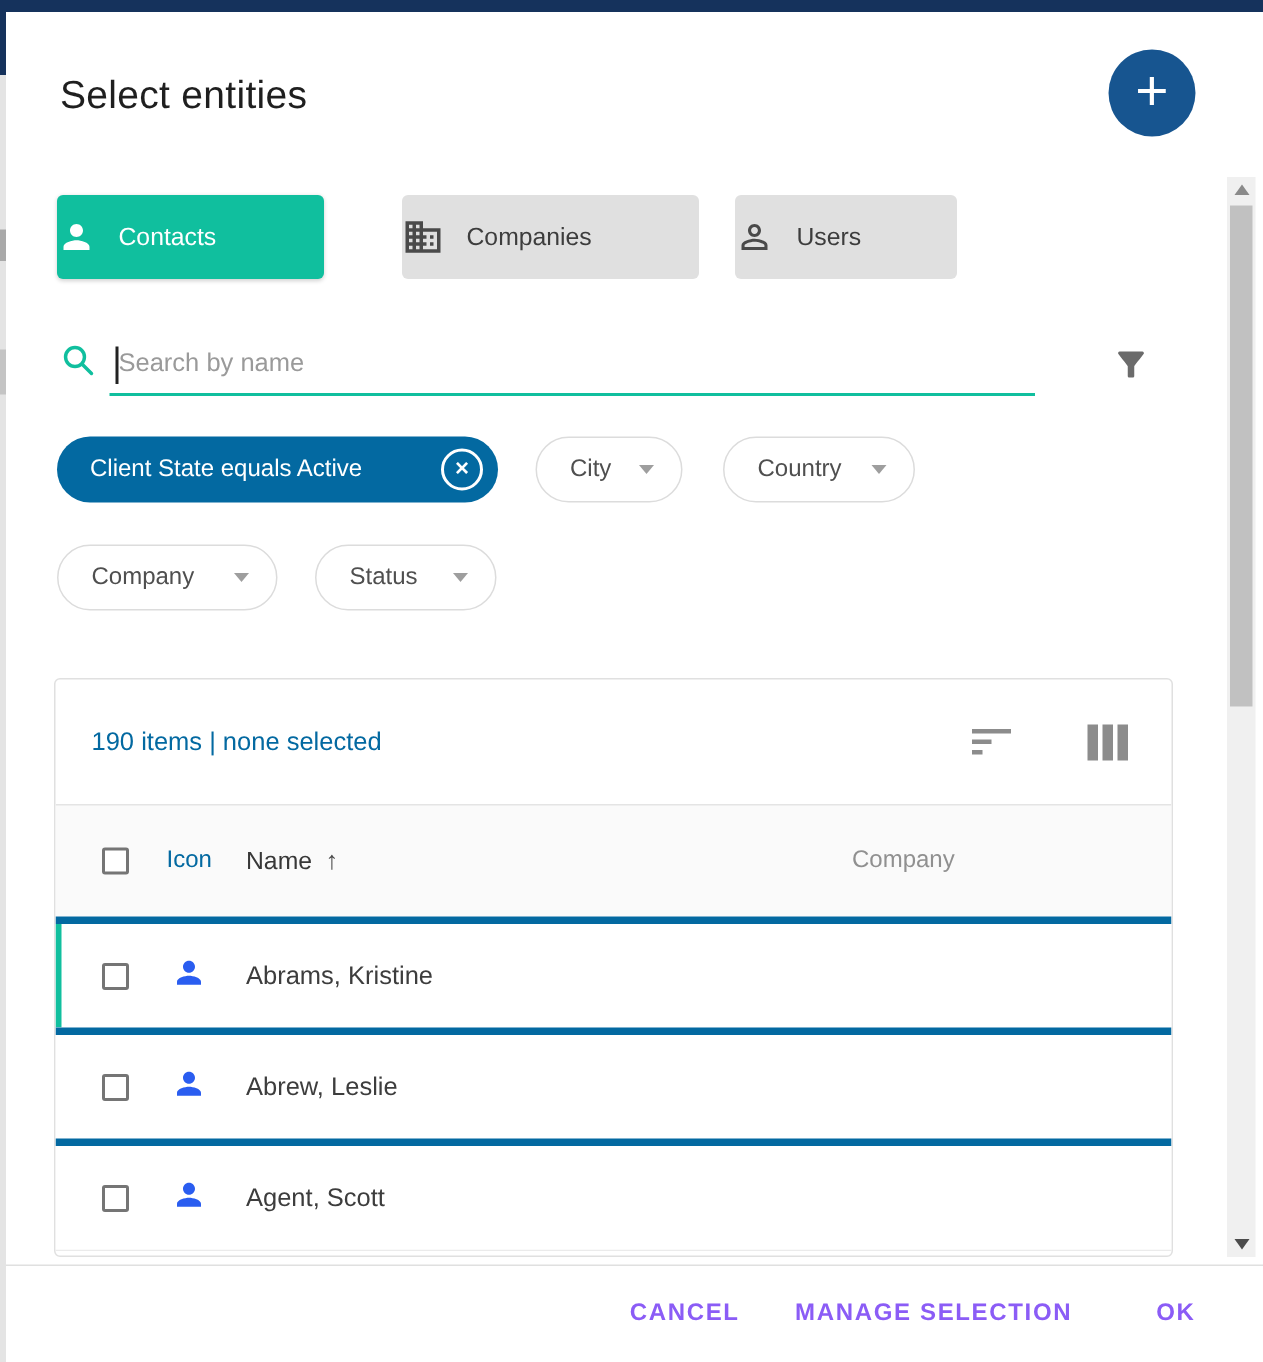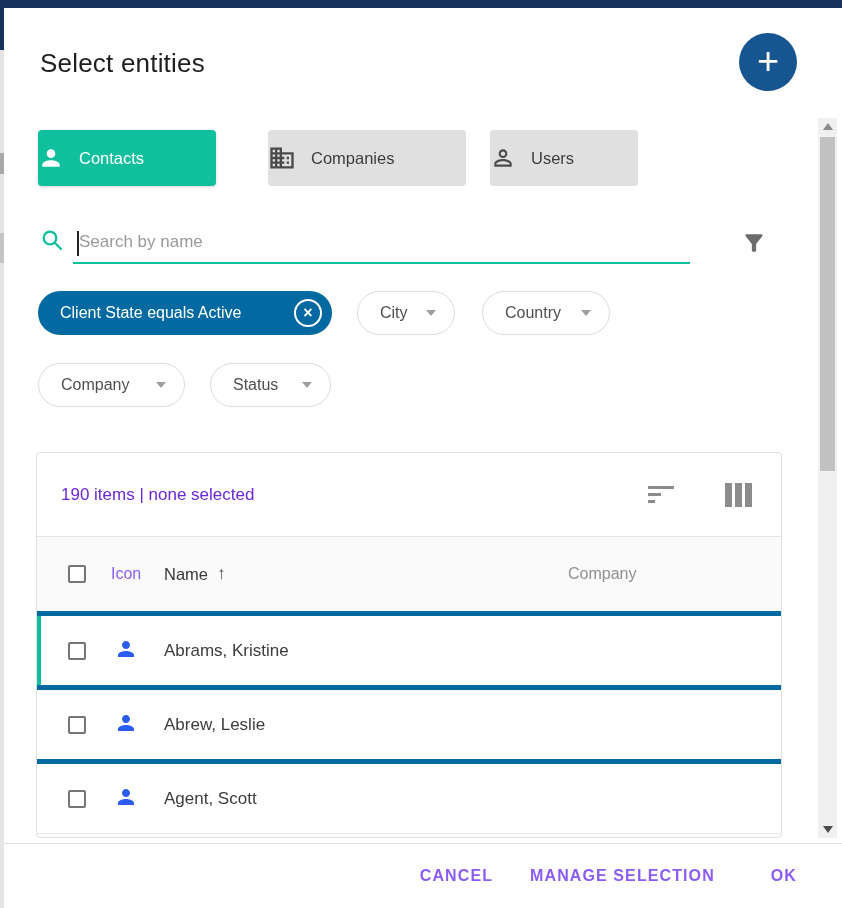--- a/index.html
+++ b/index.html
@@ -56,32 +56,32 @@
   .chip-country { left:478px; top:283px; width:128px; }
   .chip-company { left:34px; top:355px; width:147px; }
   .chip-status { left:206px; top:355px; width:121px; }
   .dd-caret { width:0; height:0; border-left:5px solid transparent; border-right:5px solid transparent;
     border-top:6px solid #9e9e9e; margin-left:10px; }
 
   
   .card { position:absolute; left:32px; top:444px; width:746px; height:386px; background:#fff;
     border:1px solid #e0e0e0; border-radius:4px; overflow:hidden; }
   .card-top { height:83px; display:flex; align-items:center; padding:0 29px 0 24px; }
-  .summary { flex:1; font-size:17px; color:#6d28d9; }
+  .summary { flex:1; font-size:17px; color:#0369a1; }
   .sort-btn { margin-right:51px; cursor:pointer; display:flex; flex-direction:column; gap:4px; align-items:flex-start; }
   .sort-bar { height:3px; background:#8c8c8c; }
   .sort-b1 { width:26px; } .sort-b2 { width:13px; } .sort-b3 { width:7px; }
   .cols-btn { display:flex; gap:3px; cursor:pointer; }
   .col-bar { width:7px; height:24px; background:#8c8c8c; }
 
   .col-header { position:relative; height:75px; border-top:1px solid #e4e4e4; background:#fafafa; }
   .vcenter { top:50%; transform:translateY(-50%); }
   .checkbox { position:absolute; left:31px; width:18px; height:18px; border:2px solid #757575; border-radius:2px;
     background:#fff; cursor:pointer; }
-  .icon-col { position:absolute; left:74px; font-size:16px; color:#8b5cf6; }
+  .icon-col { position:absolute; left:74px; font-size:16px; color:#0369a1; }
   .name-col { position:absolute; left:127px; font-size:16.5px; font-weight:500; color:#383838; cursor:pointer;
     display:flex; align-items:center; gap:9px; }
   .sort-arrow { font-size:17px; color:#4a4a4a; font-weight:400; }
   .company-col { position:absolute; left:531px; font-size:16px; color:#909090; cursor:pointer; }
 
   .row { position:relative; height:74px; border-top:5px solid #0369a1; background:#fff; cursor:pointer; }
   .row-accent { position:absolute; left:0; top:0; bottom:0; width:4px; background:#10bf9e; }
   .person-icon { position:absolute; left:77px; }
   .row-name { position:absolute; left:127px; font-size:17px; color:#3d3d3d; }
   .row-company { position:absolute; left:531px; font-size:17px; color:#3d3d3d; }

